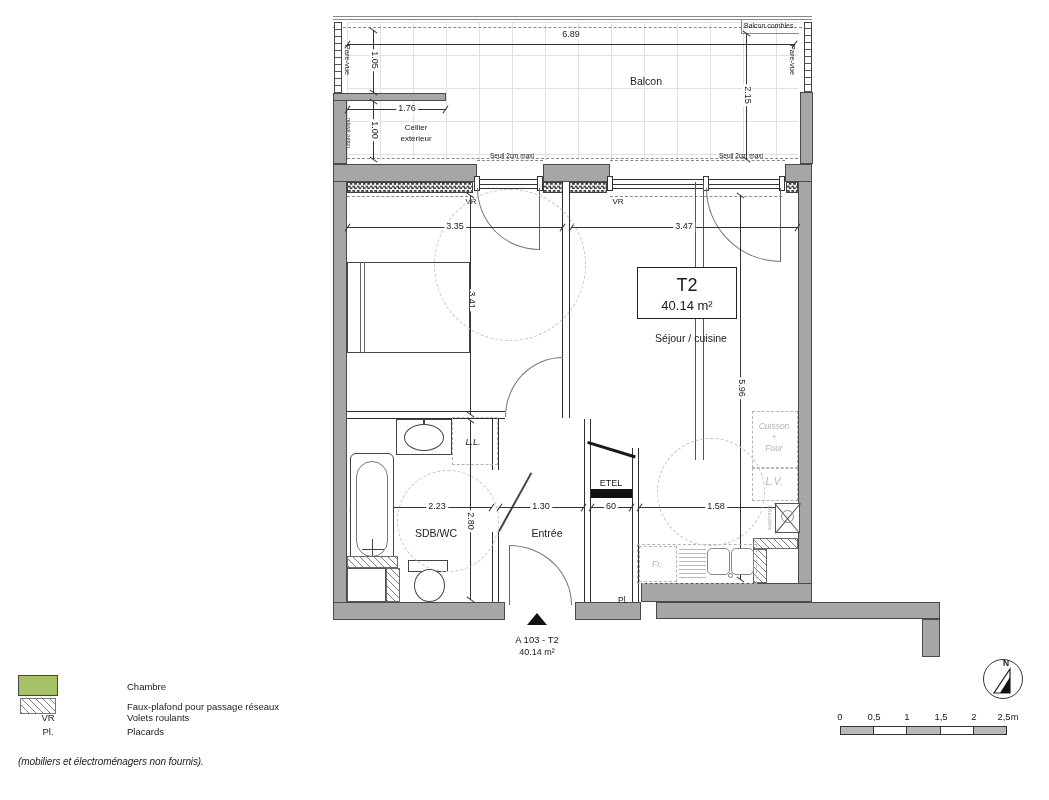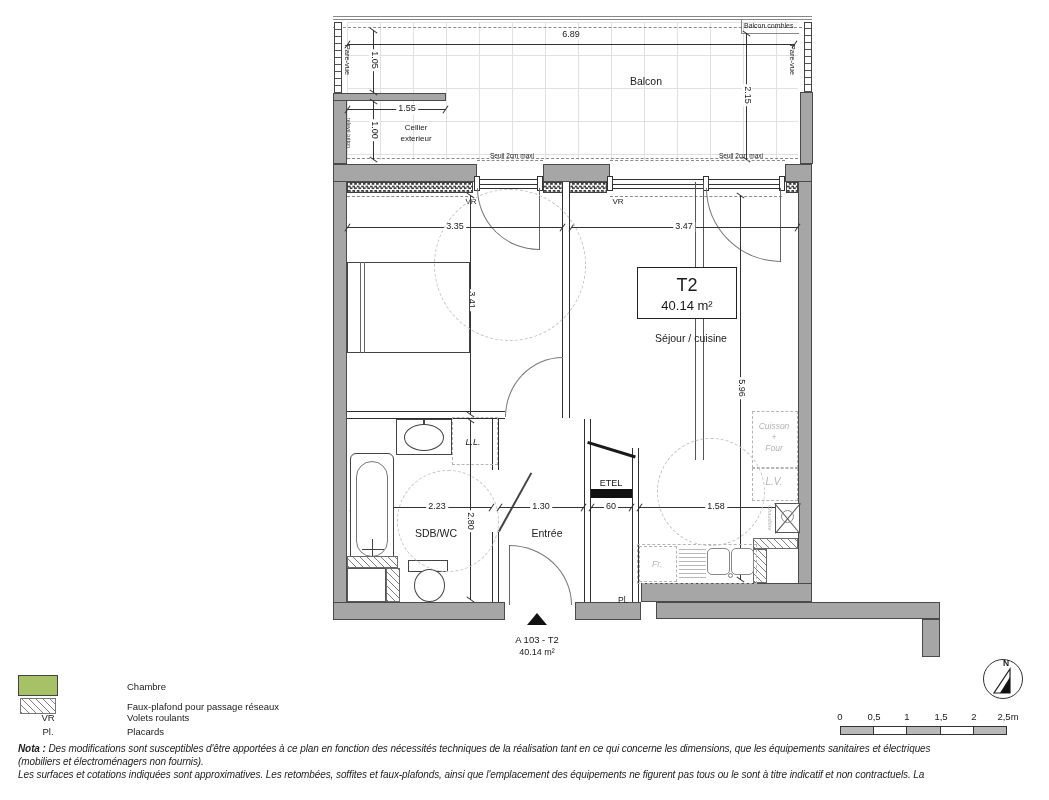--- a/index.html
+++ b/index.html
@@ -73,21 +73,21 @@
 
   <div class="a dimh" style="left:347px;top:44px;width:448px"></div>
   <div class="a dimv" style="left:746px;top:33px;height:127px"></div>
   <div class="a dimv" style="left:373px;top:30px;height:63px"></div>
   <div class="a dimv" style="left:373px;top:101px;height:59px"></div>
   <div class="a dimh" style="left:347px;top:109px;width:99px"></div>
   <div class="a lbl" style="left:571px;top:35px">6.89</div>
   <div class="a vlb" style="left:747px;top:95px">2.15</div>
   <div class="a vlb" style="left:374px;top:60px">1.05</div>
   <div class="a vlb" style="left:374px;top:130px">1.00</div>
-  <div class="a lbl" style="left:407px;top:109px">1.55</div>
+  <div class="a lbl" style="left:407px;top:109px">1.76</div>
 
   <div class="a w" style="left:333px;top:164px;width:14px;height:456px"></div>
   <div class="a w" style="left:798px;top:164px;width:14px;height:438px"></div>
   <div class="a w" style="left:333px;top:164px;width:144px;height:18px"></div>
   <div class="a w" style="left:543px;top:164px;width:67px;height:18px"></div>
   <div class="a w" style="left:785px;top:164px;width:27px;height:18px"></div>
   <div class="a w" style="left:333px;top:602px;width:172px;height:18px"></div>
   <div class="a w" style="left:575px;top:602px;width:66px;height:18px"></div>
   <div class="a w" style="left:641px;top:583px;width:171px;height:19px"></div>
   <div class="a w" style="left:656px;top:602px;width:284px;height:17px"></div>
@@ -227,20 +227,15 @@
   <div class="a ctr" style="left:907px;top:716px;font-size:9.5px">1</div>
   <div class="a ctr" style="left:941px;top:716px;font-size:9.5px">1,5</div>
   <div class="a ctr" style="left:974px;top:716px;font-size:9.5px">2</div>
   <div class="a ctr" style="left:1008px;top:716px;font-size:9.5px">2,5m</div>
   <div class="a" style="left:840px;top:726px;width:34px;height:9px;background:#b9b9b9;border:1px solid #333"></div>
   <div class="a" style="left:873px;top:726px;width:34px;height:9px;background:#fff;border:1px solid #333"></div>
   <div class="a" style="left:906px;top:726px;width:35px;height:9px;background:#b9b9b9;border:1px solid #333"></div>
   <div class="a" style="left:940px;top:726px;width:34px;height:9px;background:#fff;border:1px solid #333"></div>
   <div class="a" style="left:973px;top:726px;width:34px;height:9px;background:#b9b9b9;border:1px solid #333"></div>
 
-  <div class="a nota" style="left:18px;top:743px">
-    <span style="font-weight:bold">Nota :</span>
-    <span>Des modifications sont susceptibles d'être apportées à ce plan en fonction des nécessités techniques de la réalisation tant en ce qui concerne les dimensions, que les équipements sanitaires et électriques</span>
-  </div>
   <div class="a nota" style="left:18px;top:756px">(mobiliers et électroménagers non fournis).</div>
-  <div class="a nota" style="left:18px;top:769px">Les surfaces et cotations indiquées sont approximatives. Les retombées, soffites et faux-plafonds, ainsi que l'emplacement des équipements ne figurent pas tous ou le sont à titre indicatif et non contractuels. La</div>
 
 </div>
 
 </body></html>

